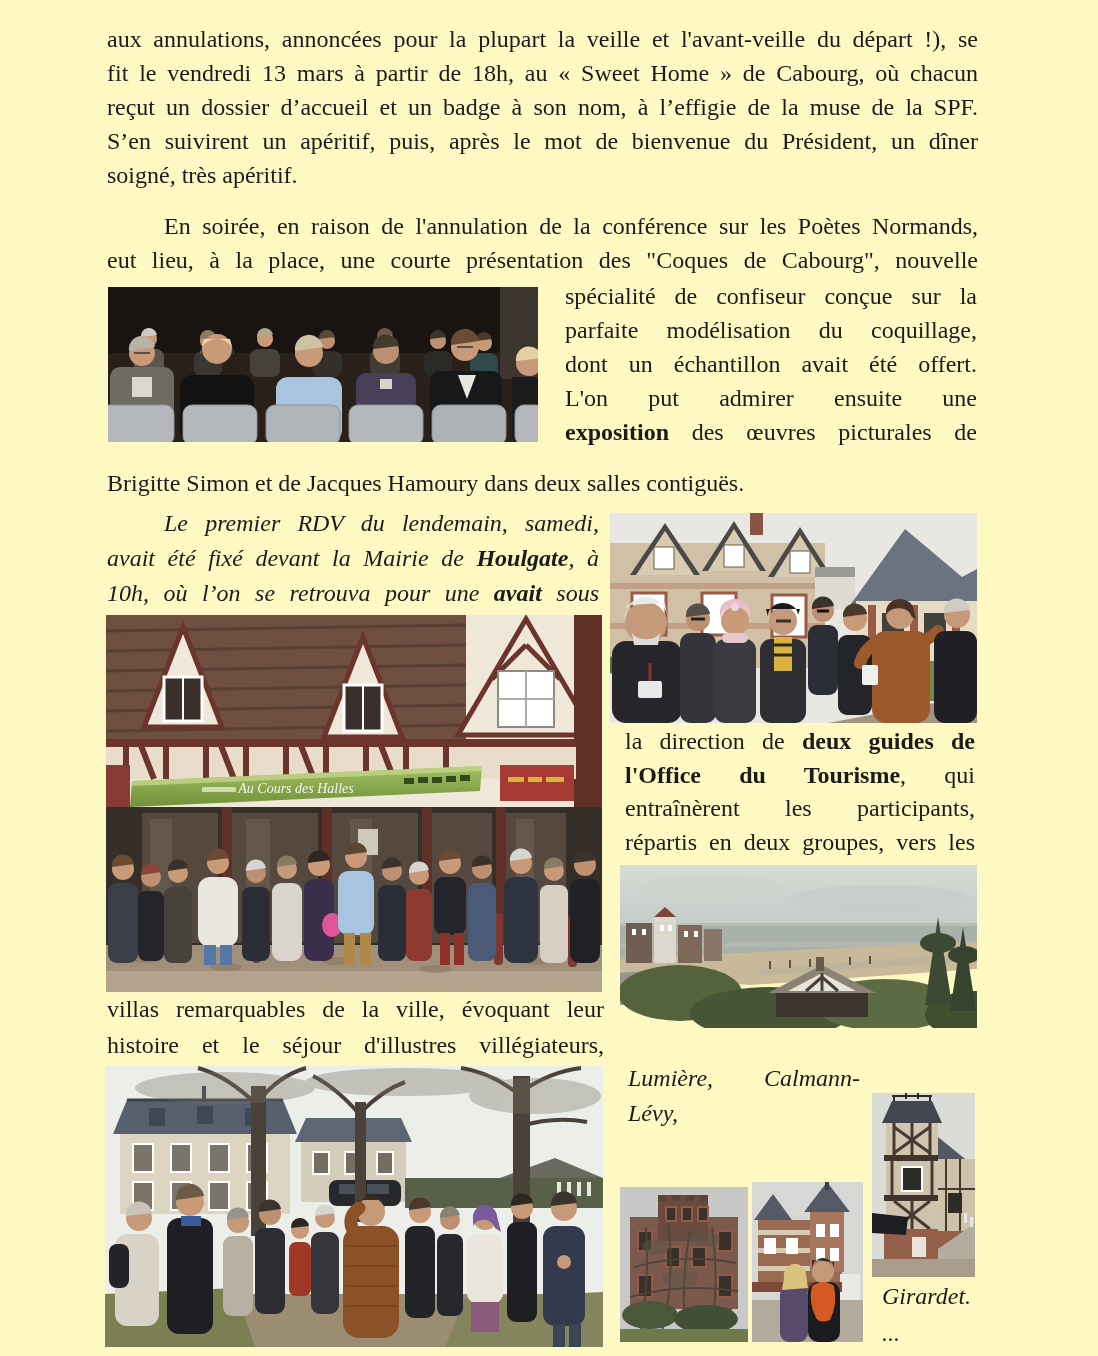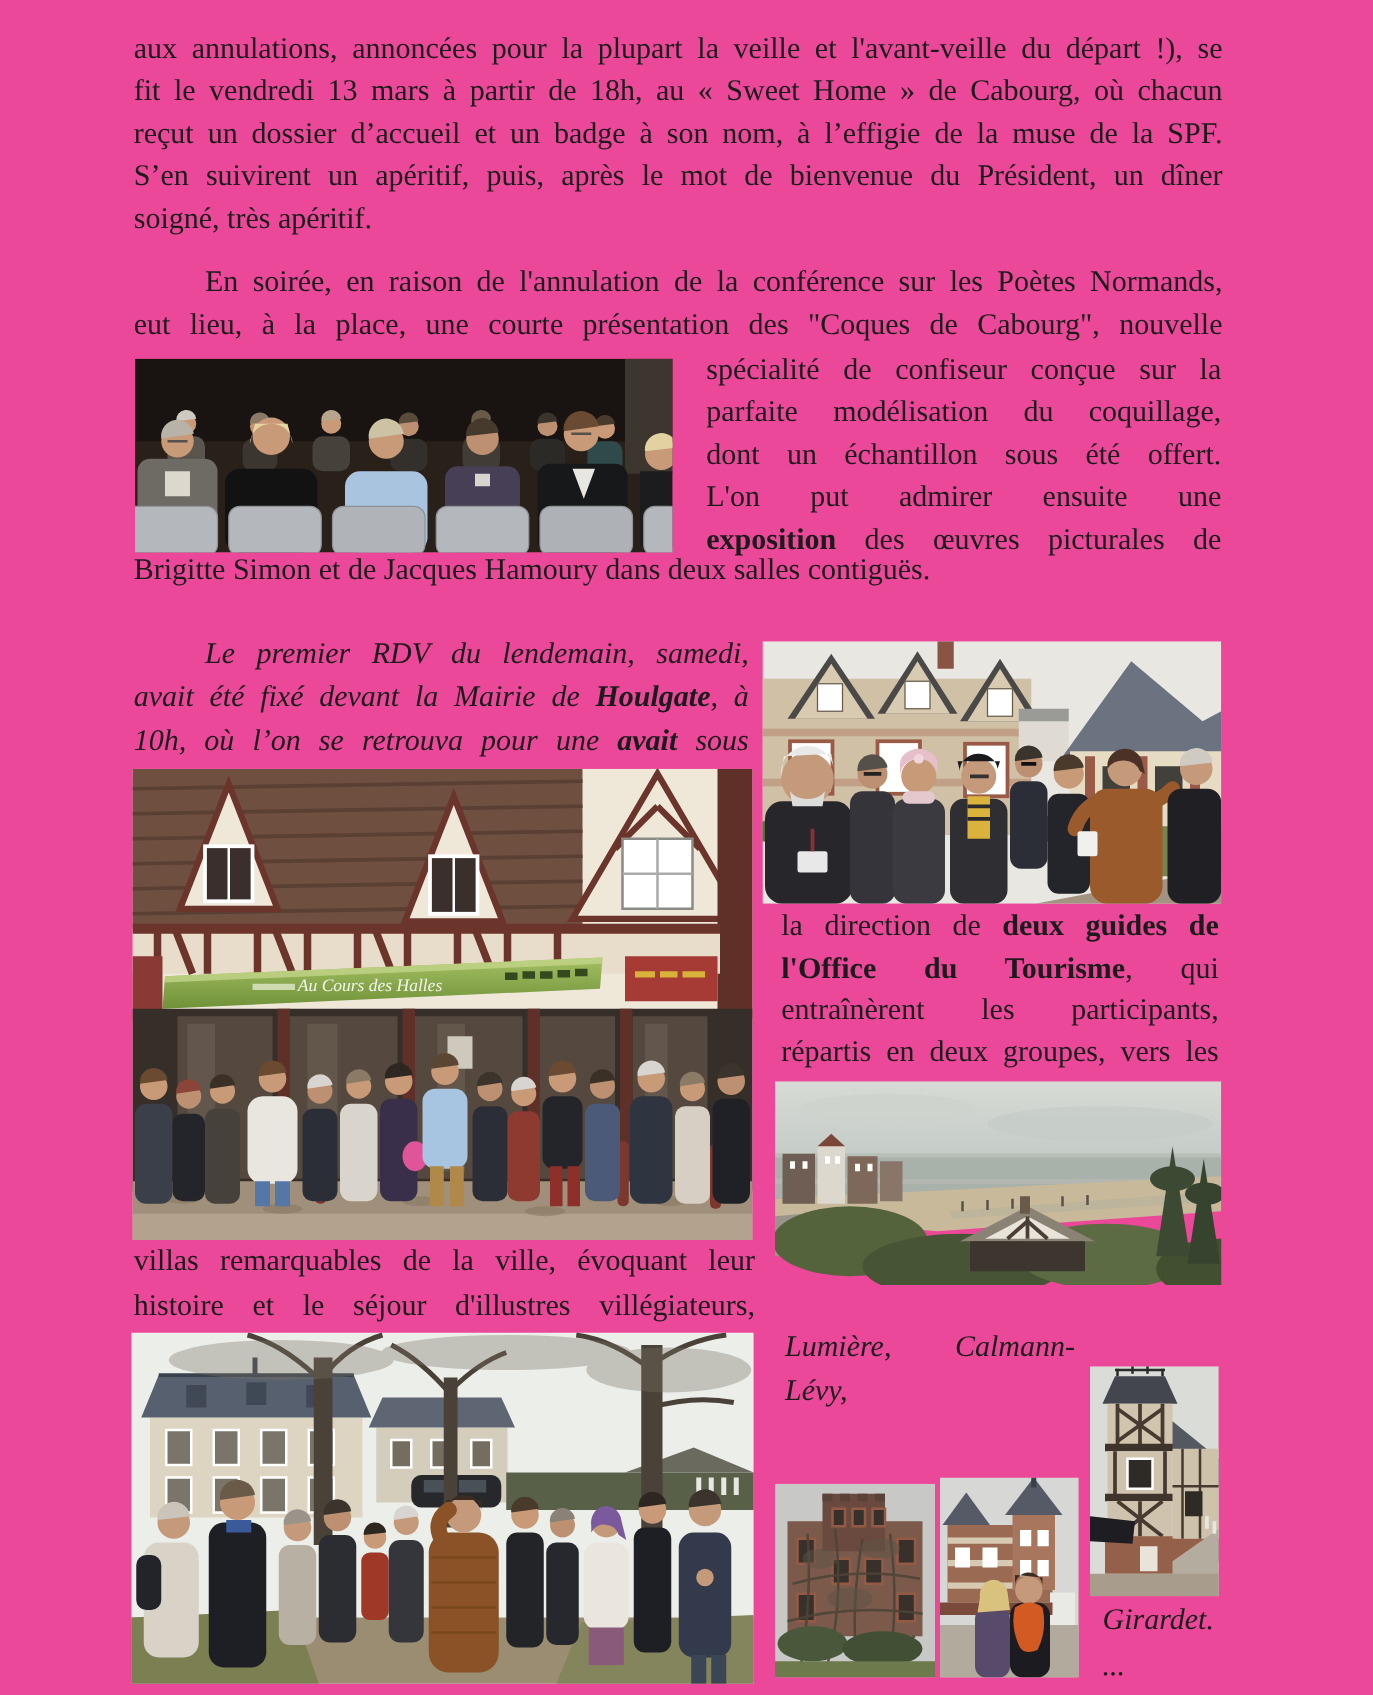--- a/index.html
+++ b/index.html
@@ -1,16 +1,16 @@
 <!DOCTYPE html>
 <html><head>
 <meta charset="utf-8">
 <style>
   html,body{margin:0;padding:0;background:#e8e8e8;}
-  .page{position:relative;width:1098px;height:1356px;background:#ec4899;margin:0 auto;
+  .page{position:relative;width:1098px;height:1356px;background:#fef9c3;margin:0 auto;
         font-family:"Liberation Serif","DejaVu Serif",serif;color:#1b1b1b;overflow:hidden;}
   .blk{position:absolute;font-size:24px;}
   .ln{text-align:justify;text-align-last:justify;-moz-text-align-last:justify;white-space:normal;}
   .ln.end{text-align-last:left;-moz-text-align-last:left;}
   .lh34 .ln{line-height:34px;}
   .lh35 .ln{line-height:35px;font-style:italic;}
   .lh33 .ln{line-height:33.5px;}
   .lh36 .ln{line-height:36px;}
   .ind{padding-left:57px;}
   .b{font-weight:bold;}
@@ -90,26 +90,26 @@
     <rect x="75" y="118" width="74" height="40" rx="9" fill="#b4b7bb" stroke="#8f9296"></rect>
     <rect x="158" y="118" width="74" height="40" rx="9" fill="#b0b3b7" stroke="#8f9296"></rect>
     <rect x="241" y="118" width="74" height="40" rx="9" fill="#b4b7bb" stroke="#8f9296"></rect>
     <rect x="324" y="118" width="74" height="40" rx="9" fill="#aeb1b5" stroke="#8f9296"></rect>
     <rect x="407" y="118" width="30" height="40" rx="9" fill="#b4b7bb" stroke="#8f9296"></rect>
   </svg>
 
   <div class="blk lh34" style="left:565px;top:279px;width:412px">
     <div class="ln"><span>spécialité de confiseur conçue sur la</span></div>
     <div class="ln"><span>parfaite modélisation du coquillage,</span></div>
-    <div class="ln"><span>dont un échantillon sous été offert.</span></div>
+    <div class="ln"><span>dont un échantillon avait été offert.</span></div>
     <div class="ln"><span>L'on put admirer ensuite une</span></div>
     <div class="ln"><span class="b">exposition</span><span> des œuvres picturales de</span></div>
   </div>
 
-  <div class="blk lh34" style="left:107px;top:439px;width:871px">
+  <div class="blk lh34" style="left:107px;top:466px;width:871px">
     <div class="ln end"><span>Brigitte Simon et de Jacques Hamoury dans deux salles contiguës.</span></div>
   </div>
 
   <div class="blk lh35" style="left:107px;top:506px;width:492px">
     <div class="ln ind"><span>Le premier RDV du lendemain, samedi,</span></div>
     <div class="ln"><span>avait été fixé devant la Mairie de </span><span class="b">Houlgate</span><span>, à</span></div>
     <div class="ln"><span>10h, où l’on se retrouva pour une </span><span class="b">avait</span><span> sous</span></div>
   </div>
 
   <svg class="ph" style="left:610px;top:513px" width="367" height="210" viewBox="0 0 367 210" role="img">

